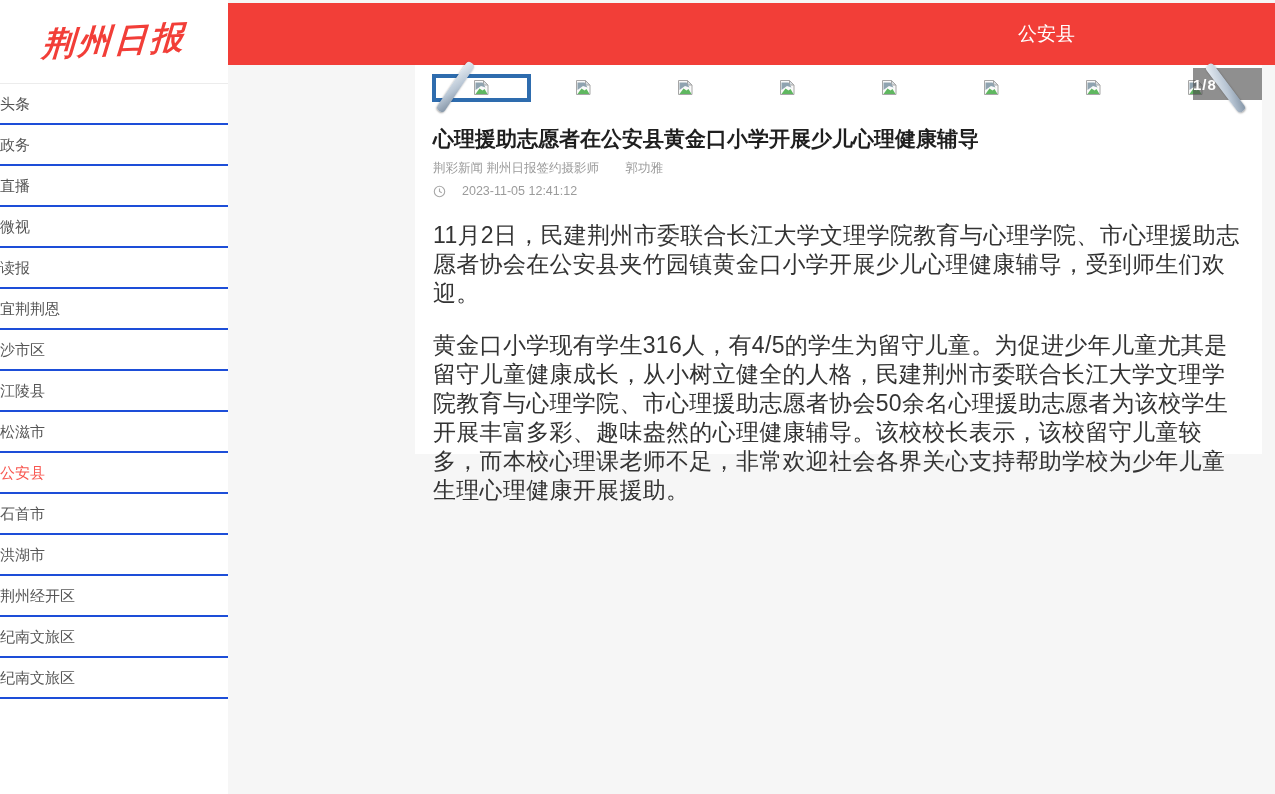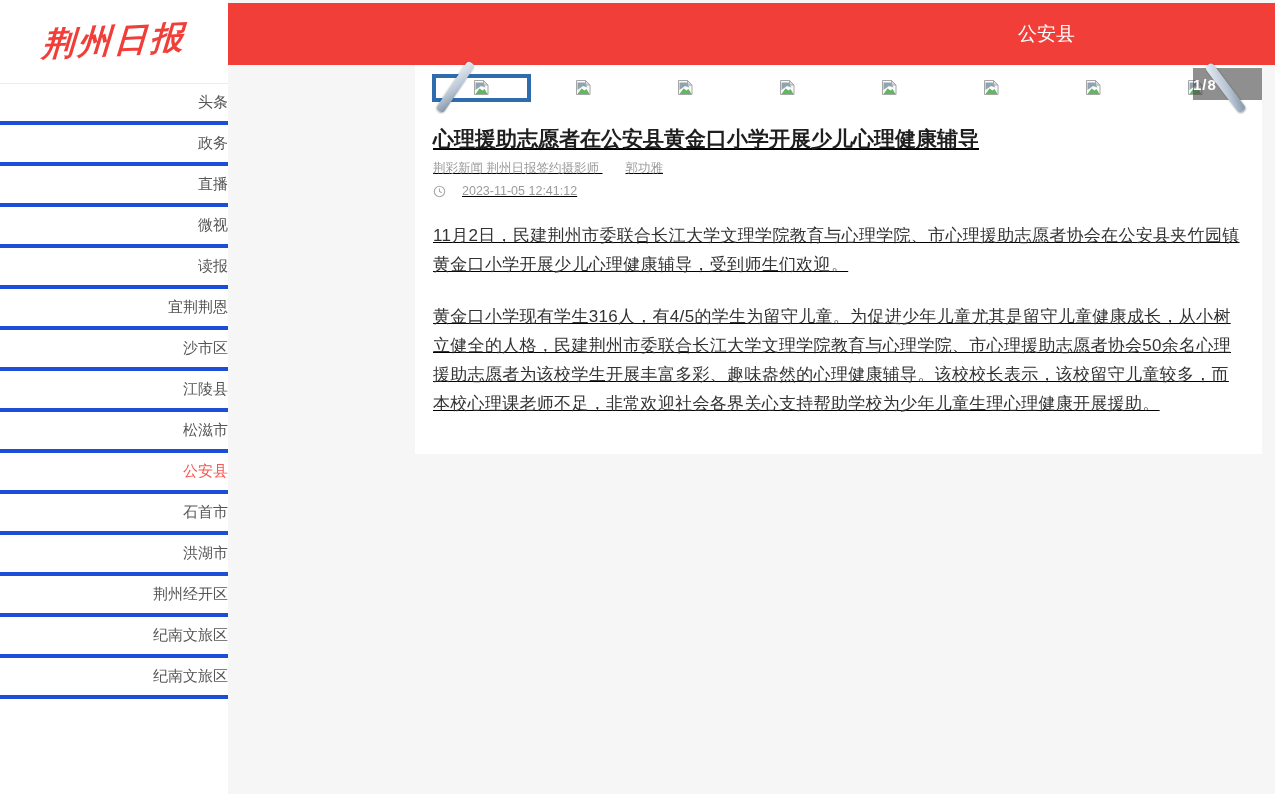--- a/index.html
+++ b/index.html
@@ -8,22 +8,22 @@
     background:#f6f6f6; }
 
   
   .sidebar { position:absolute; left:0; top:0; width:228px; height:794px;
     background:#fff; z-index:3; }
   .logo-box { height:84px; display:flex; align-items:center; justify-content:center;
     border-bottom:1px solid #ececec; }
   .logo-text { color:var(--accent,#f23e38); font-size:33px; font-weight:bold;
     font-style:italic; letter-spacing:3px; transform:skewX(-6deg) rotate(-3deg);
     cursor:pointer; }
-  .nav-item { height:41px; line-height:40px; text-align:right; font-size:15px;
-    color:#565656; border-bottom:4px solid #1d4ed8; cursor:pointer;font-family:Liberation Mono, monospace; }
+  .nav-item { height:41px; line-height:40px; text-align:left; font-size:15px;
+    color:#565656; border-bottom:2px solid #1d4ed8; cursor:pointer; }
   .nav-item.active { color:var(--active-red,#f85750); }
 
   
   .header-bar { position:absolute; left:228px; top:3px; right:0; height:62px;
     background:var(--accent,#f23e38); display:flex; align-items:center; z-index:1; }
   .header-title { color:#fff; font-size:19px; margin-left:auto; margin-right:200px; }
 
   
   .panel { position:absolute; left:415px; top:65px; width:847px; height:389px;
     background:#fff; z-index:2; }
@@ -39,28 +39,28 @@
     background:rgba(75,75,75,0.62); color:#fff; display:flex; align-items:center;
     justify-content:flex-start; padding-right:9px; font-size:15px; font-weight:bold;
     letter-spacing:1px; z-index:4; }
   .slash { position:absolute; width:9px; height:58px; border-radius:4px;
     background:linear-gradient(110deg,#e8eef4 0%,#b9c6d4 55%,#8293a5 100%);
     box-shadow:0 1px 2px rgba(0,0,0,0.35); z-index:5; cursor:pointer; }
   .slash-left { left:36px; top:-7px; transform:rotate(34deg); }
   .slash-right { right:32px; top:-6px; transform:rotate(-37deg); }
 
   
-  .article { padding:0 18px;text-decoration:underline; }
+  .article { padding:0 18px; }
   .article-title { font-size:21px; line-height:28px; color:#1f1f1f;
     font-weight:bold; margin-top:15px; }
   .meta-line { margin-top:7px; font-size:12.5px; color:#9b9b9b; }
   .meta-author { margin-left:23px; }
   .meta-time { display:flex; align-items:center; gap:16px; margin-top:7px;
     font-size:12.5px; color:#9b9b9b; }
-  .para { font-size:17px; line-height:29px; color:#333; margin-top:23px;
+  .para { font-size:23px; line-height:29px; color:#333; margin-top:23px;
     letter-spacing:0.3px; }
   .icon { display:inline-flex; line-height:0; }
 </style>
 </head>
 <body>
 
 <aside class="sidebar">
   <div class="logo-box">
     <span class="logo-text">荆州日报</span>
   </div>

